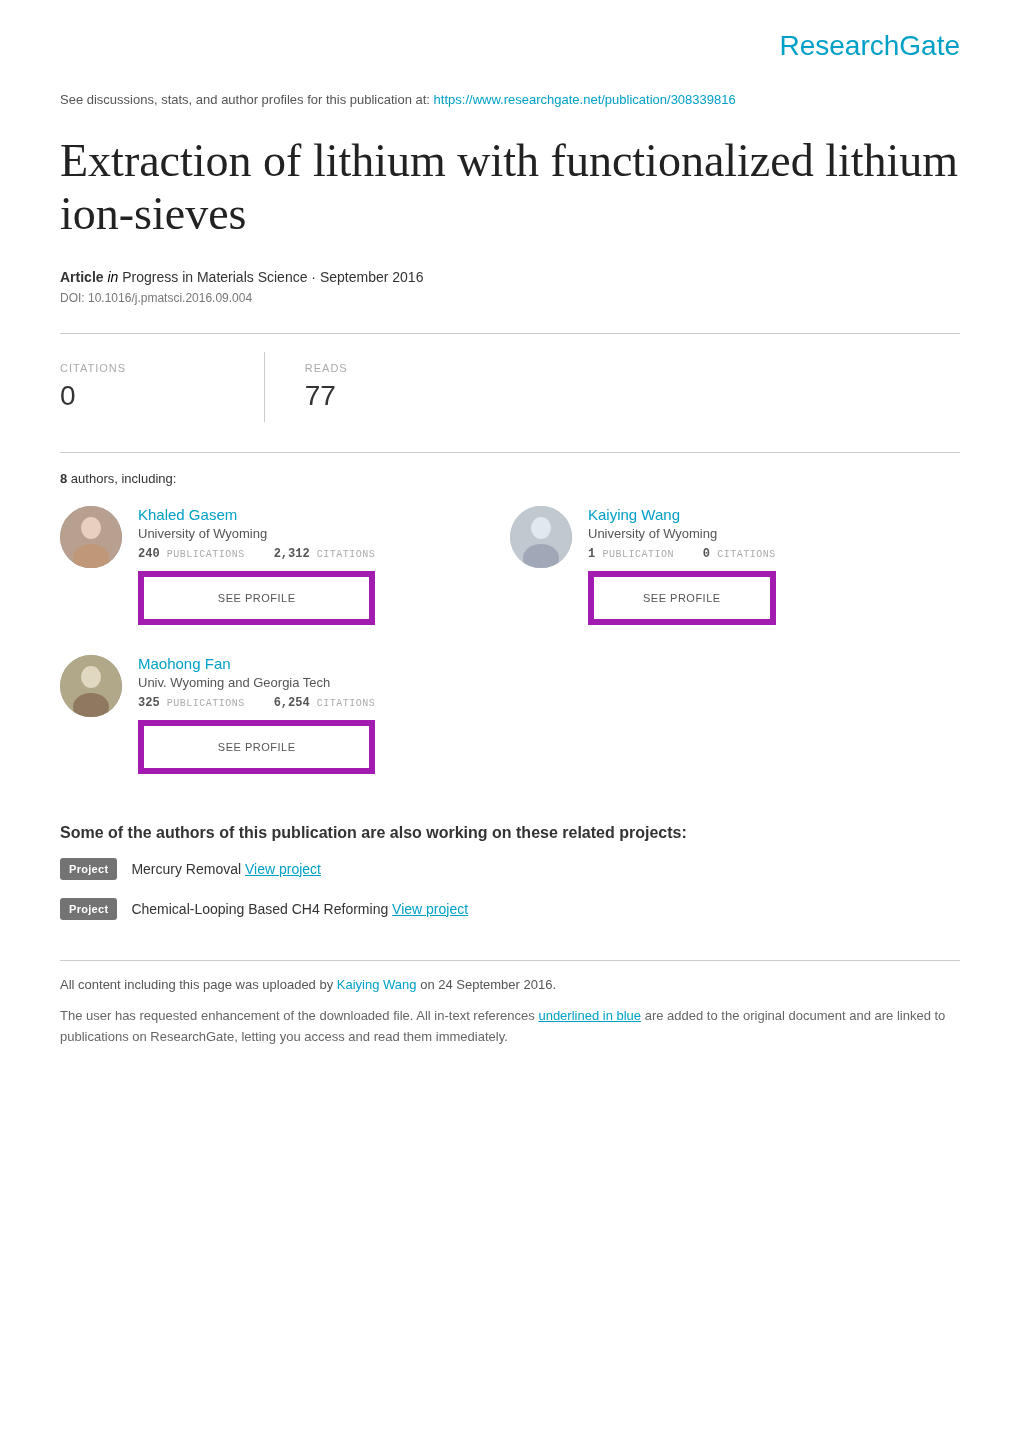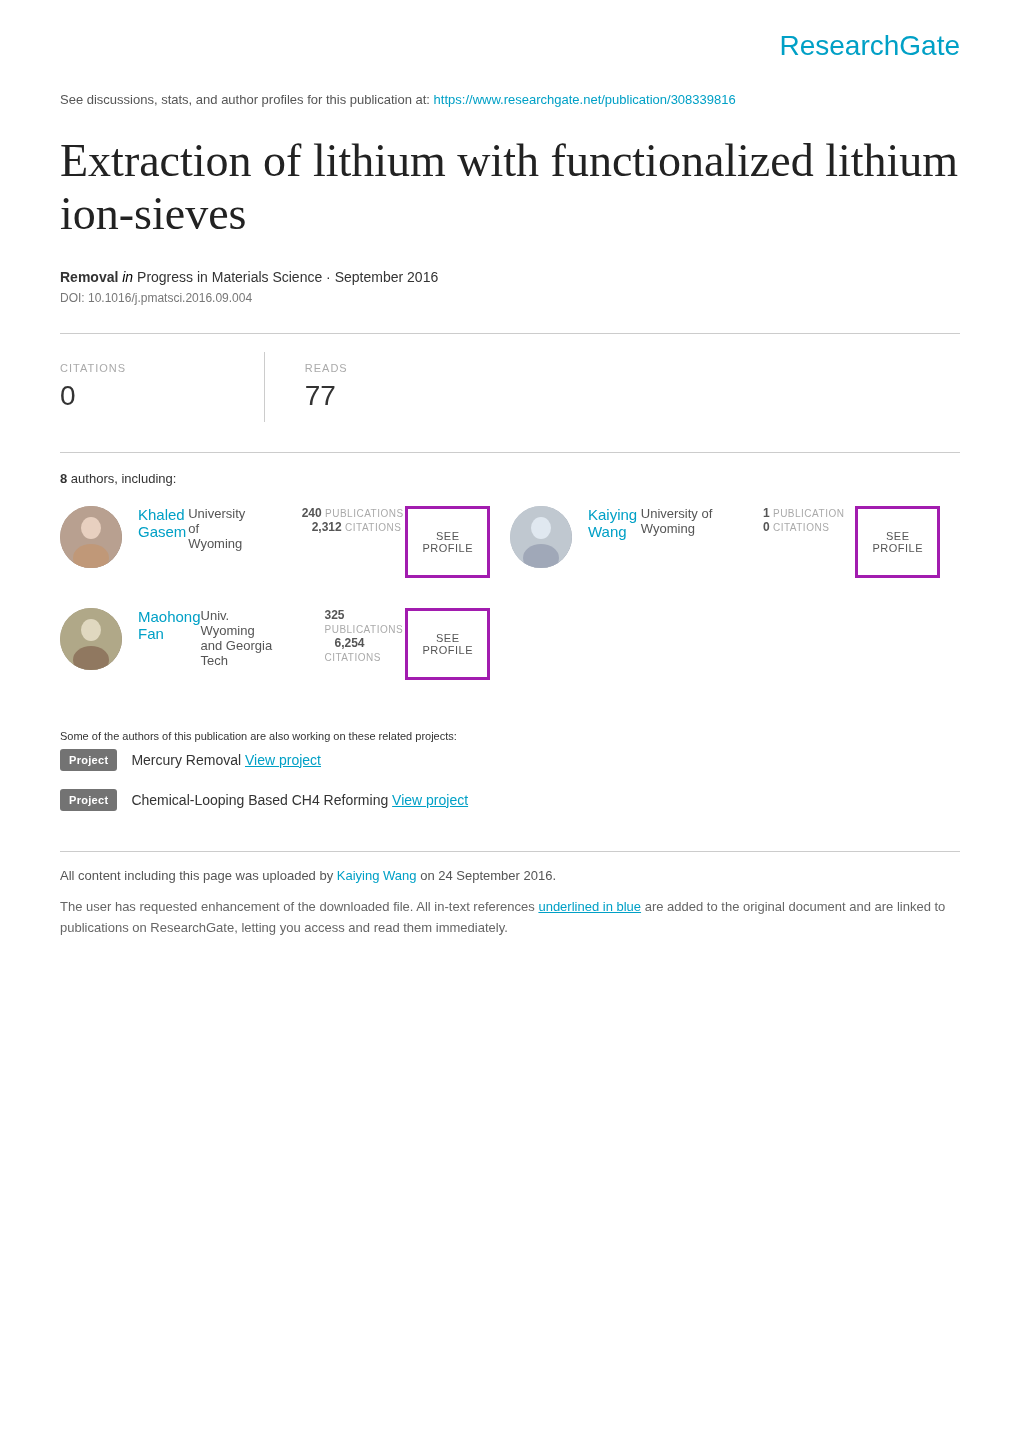--- a/index.html
+++ b/index.html
@@ -135,69 +135,69 @@
       background: linear-gradient(135deg, #b8a090 0%, #8a7060 100%);
     }
     .avatar-kaiying {
       background: linear-gradient(135deg, #c0c8d0 0%, #9098a8 100%);
     }
     .avatar-maohong {
       background: linear-gradient(135deg, #b0a888 0%, #887860 100%);
     }
     .author-info {
       display: flex;
+      flex-direction: column;
       justify-content: center;
     }
     .author-name {
       font-family: Arial, sans-serif;
       font-size: 15px;
       color: #00a0c6;
       margin-bottom: 3px;
       cursor: pointer;
     }
     .author-affiliation {
       font-family: Arial, sans-serif;
       font-size: 13px;
       color: #555;
       margin-bottom: 6px;
     }
     .author-stats {
-      font-family: Liberation Sans, sans-serif;
+      font-family: Liberation Mono, monospace;
       font-size: 12px;
       color: #555;
       margin-bottom: 10px;
-      margin-left: 48px;
     }
     .author-stats .stat-num {
       font-weight: bold;
     }
     .author-stats .stat-tag {
       font-size: 10px;
       text-transform: uppercase;
       color: #aaa;
       letter-spacing: 0.5px;
     }
     .see-profile-btn {
       display: inline-block;
-      border: 3px solid #a21caf;
-      padding: 21px 14px;
+      border: 6px solid #a21caf;
+      padding: 15px 14px;
       font-family: Arial, sans-serif;
       font-size: 11px;
       color: #555;
       letter-spacing: 0.5px;
       cursor: pointer;
       background: #fff;
       text-transform: uppercase;
     }
     .related-projects-heading {
       font-family: Arial, sans-serif;
-      font-size: 11px;
-      font-weight: normal;
-      color: #333;
-      margin-bottom: 7px;
+      font-size: 16px;
+      font-weight: bold;
+      color: #333;
+      margin-bottom: 16px;
       margin-top: 10px;
     }
     .project-item {
       display: flex;
       align-items: center;
       margin-bottom: 18px;
     }
     .project-badge {
       background: #737373;
       color: #fff;
@@ -256,21 +256,21 @@
   </div>
 
   <div class="see-discussions">
     <span>See discussions, stats, and author profiles for this publication at:</span>
     <a href="#">https://www.researchgate.net/publication/308339816</a>
   </div>
 
   <h1 class="main-title">Extraction of lithium with functionalized lithium ion-sieves</h1>
 
   <div class="article-meta">
-    <strong>Removal</strong>
+    <strong>Article</strong>
     <span class="in-word">in</span>
     <span>Progress in Materials Science</span>
     · <span>September 2016</span>
   </div>
   <div class="doi">
     <span>DOI:</span>
     <span>10.1016/j.pmatsci.2016.09.004</span>
   </div>
 
   <hr class="divider">

